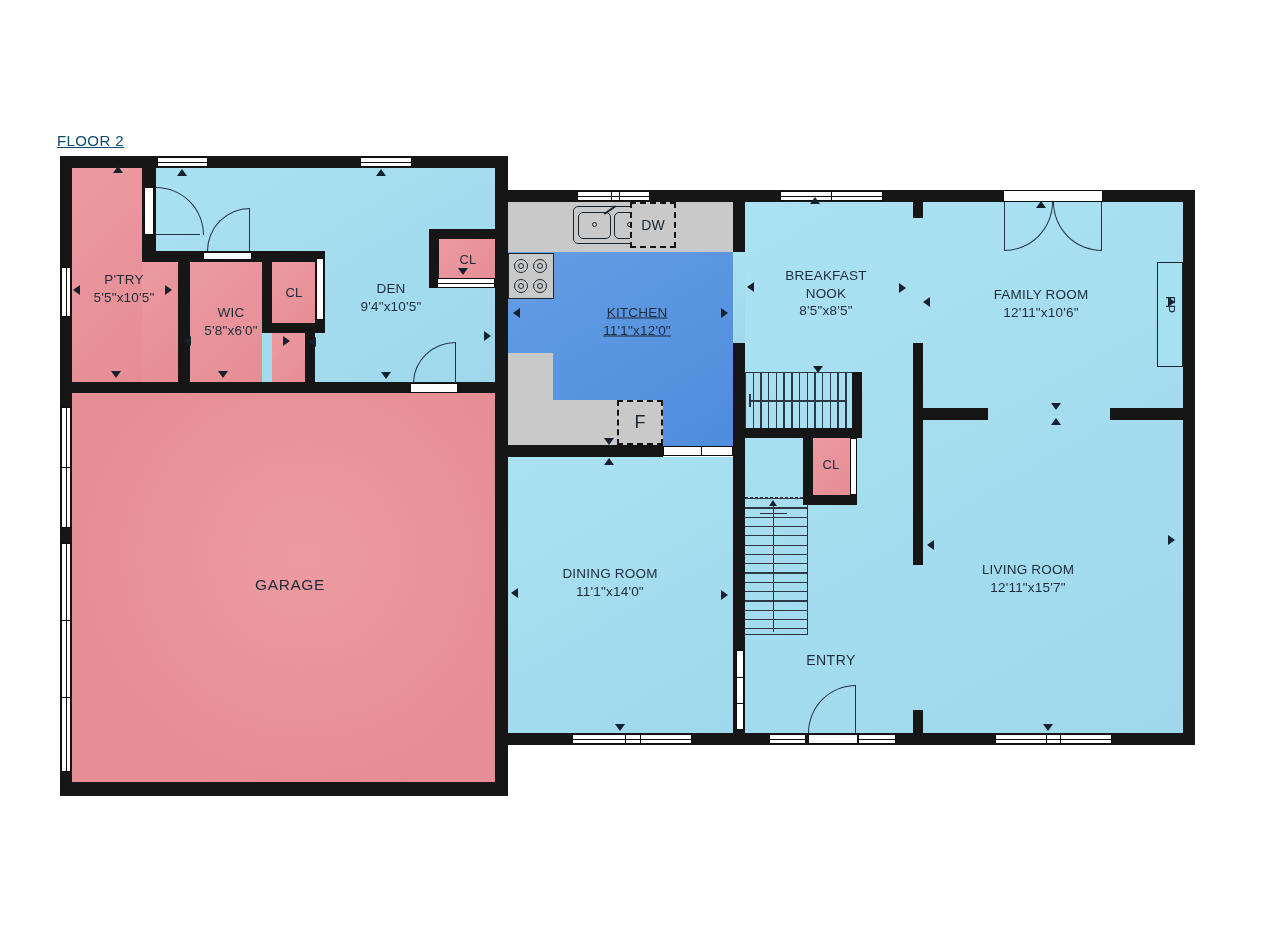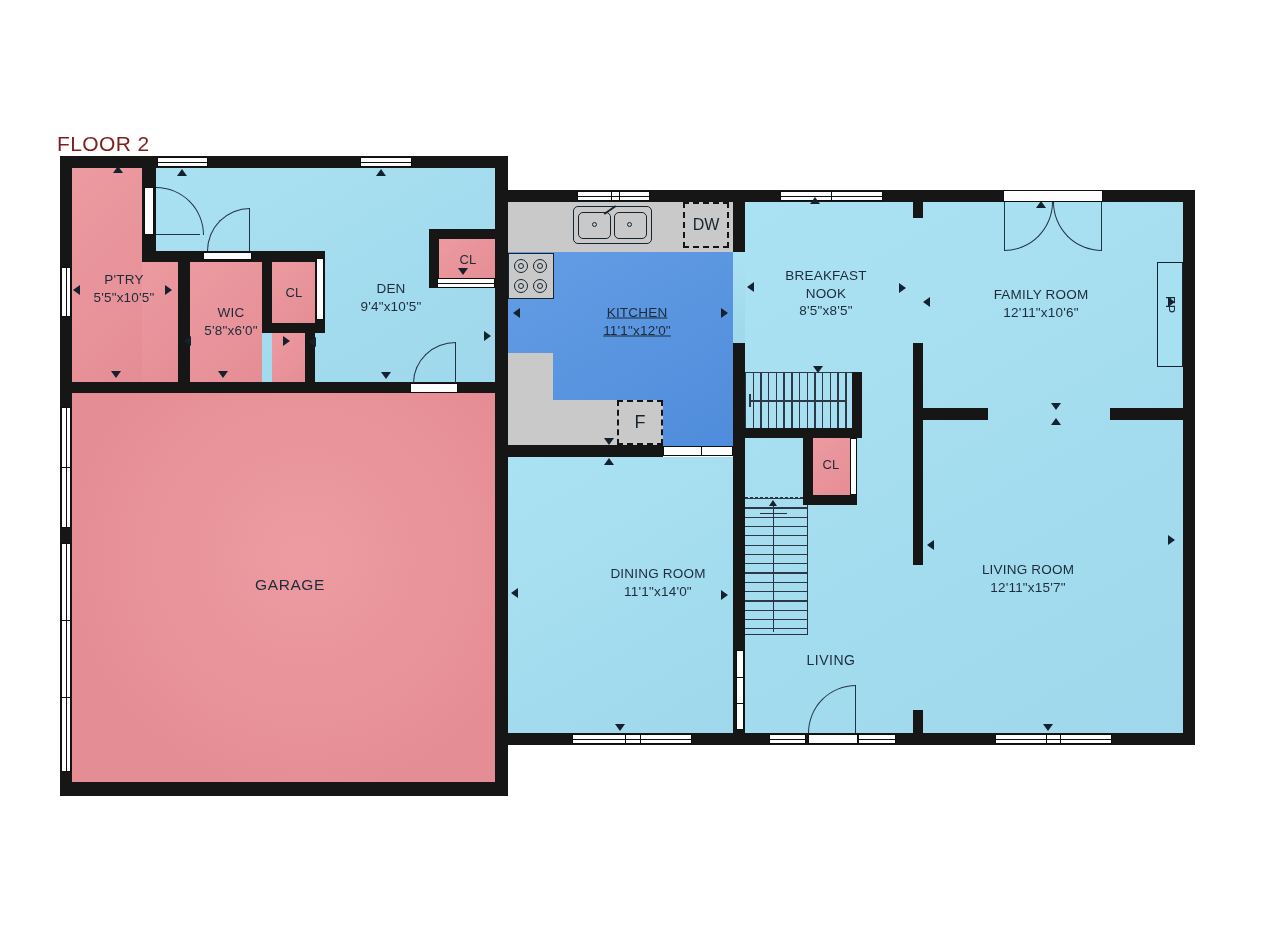--- a/index.html
+++ b/index.html
@@ -28,21 +28,21 @@
   .lbl{position:absolute;transform:translate(-50%,-50%);text-align:center;color:#1d2b3a;
        font-size:13.5px;line-height:17.5px;white-space:nowrap;letter-spacing:.2px;}
   .lbl span{display:block;}
   .dash{position:absolute;border:2.4px dashed #141414;background:#c9c9c9;box-sizing:border-box;
         display:flex;align-items:center;justify-content:center;color:#16242f;}
   .balusters{position:absolute;border-top:1.2px solid #2c3845;box-sizing:border-box;
         background-image:repeating-linear-gradient(to right,#2c3845 0,#2c3845 1.4px,transparent 1.4px,transparent 7.7px);}
   .treads{position:absolute;box-sizing:border-box;border-top:1.6px dashed #26323f;
         border-right:1.2px solid #26323f;border-bottom:1.2px solid #26323f;
         background-image:repeating-linear-gradient(to bottom,#2c3845 0,#2c3845 1.2px,transparent 1.2px,transparent 9.3px);}
-  .title{position:absolute;color:#7f1d1d;font-size:21px;letter-spacing:.4px;}
+  .title{position:absolute;color:#0c4a6e;font-size:15px;letter-spacing:.4px;text-decoration:underline;}
   .footer{position:absolute;color:#000;font-size:11.5px;line-height:14px;text-align:center;}
   .circ{position:absolute;border:1.6px solid #16242f;border-radius:50%;box-sizing:border-box;}
   .dot{position:absolute;border:1.4px solid #16242f;border-radius:50%;box-sizing:border-box;}
 </style>
 </head>
 <body>
 
 <div id="canvas">
 
   <div class="title" style="left:57px;top:132px;">FLOOR 2</div>
@@ -76,21 +76,21 @@
   <div class="dot" style="left:518px;top:283px;width:6px;height:6px;"></div>
   <div class="dot" style="left:537px;top:283px;width:6px;height:6px;"></div>
 
   <div class="abs" style="left:573px;top:206px;width:79px;height:38px;border:1.6px solid #16242f;border-radius:5px;box-sizing:border-box;"></div>
   <div class="abs" style="left:578px;top:212px;width:33px;height:27px;border:1.3px solid #16242f;border-radius:5px;box-sizing:border-box;"></div>
   <div class="abs" style="left:614px;top:212px;width:33px;height:27px;border:1.3px solid #16242f;border-radius:5px;box-sizing:border-box;"></div>
   <div class="dot" style="left:592px;top:222px;width:5px;height:5px;"></div>
   <div class="dot" style="left:627px;top:222px;width:5px;height:5px;"></div>
   <div class="abs" style="left:603px;top:209px;width:14px;height:2px;background:#16242f;transform:rotate(-35deg);"></div>
 
-  <div class="dash" style="left:683px;top:202px;width:46px;height:46px;font-size:16px;">
+  <div class="dash" style="left:630px;top:202px;width:46px;height:46px;font-size:14px;">
       <span>DW</span>
     </div>
   <div class="dash" style="left:617px;top:400px;width:46px;height:45px;font-size:18px;">
       <span>F</span>
     </div>
 
   <div class="abs" style="left:1157px;top:262px;width:26px;height:105px;border:1.6px solid #16242f;box-sizing:border-box;background:#a7e0f1;"></div>
   <div class="abs" style="left:1163px;top:296px;writing-mode:vertical-rl;color:#1d2b3a;font-size:12.5px;letter-spacing:1px;">FP</div>
 
   <div class="balusters" style="left:745px;top:372px;width:107px;height:56px;"></div>
@@ -278,39 +278,39 @@
   <div class="lbl" style="left:468px;top:260px;font-size:13px;">
     <span>CL</span>
   </div>
   <div class="lbl" style="left:290px;top:585px;font-size:15.5px;letter-spacing:.6px;">
     <span>GARAGE</span>
   </div>
   <div class="lbl" style="left:637px;top:321px;text-decoration:underline;">
     <span>KITCHEN</span>
     <span>11'1"x12'0"</span>
   </div>
-  <div class="lbl" style="left:658px;top:582px;">
+  <div class="lbl" style="left:610px;top:582px;">
     <span>DINING ROOM</span>
     <span>11'1"x14'0"</span>
   </div>
   <div class="lbl" style="left:826px;top:293px;">
     <span>BREAKFAST</span>
     <span>NOOK</span>
     <span>8'5"x8'5"</span>
   </div>
   <div class="lbl" style="left:1041px;top:303px;">
     <span>FAMILY ROOM</span>
     <span>12'11"x10'6"</span>
   </div>
   <div class="lbl" style="left:1028px;top:578px;">
     <span>LIVING ROOM</span>
     <span>12'11"x15'7"</span>
   </div>
   <div class="lbl" style="left:831px;top:661px;font-size:14px;letter-spacing:.5px;">
-    <span>LIVING</span>
+    <span>ENTRY</span>
   </div>
   <div class="lbl" style="left:831px;top:465px;font-size:13px;">
     <span>CL</span>
   </div>
 
   <div class="footer" style="left:217px;top:806px;width:800px;">
   </div>
 
 </div>
 

